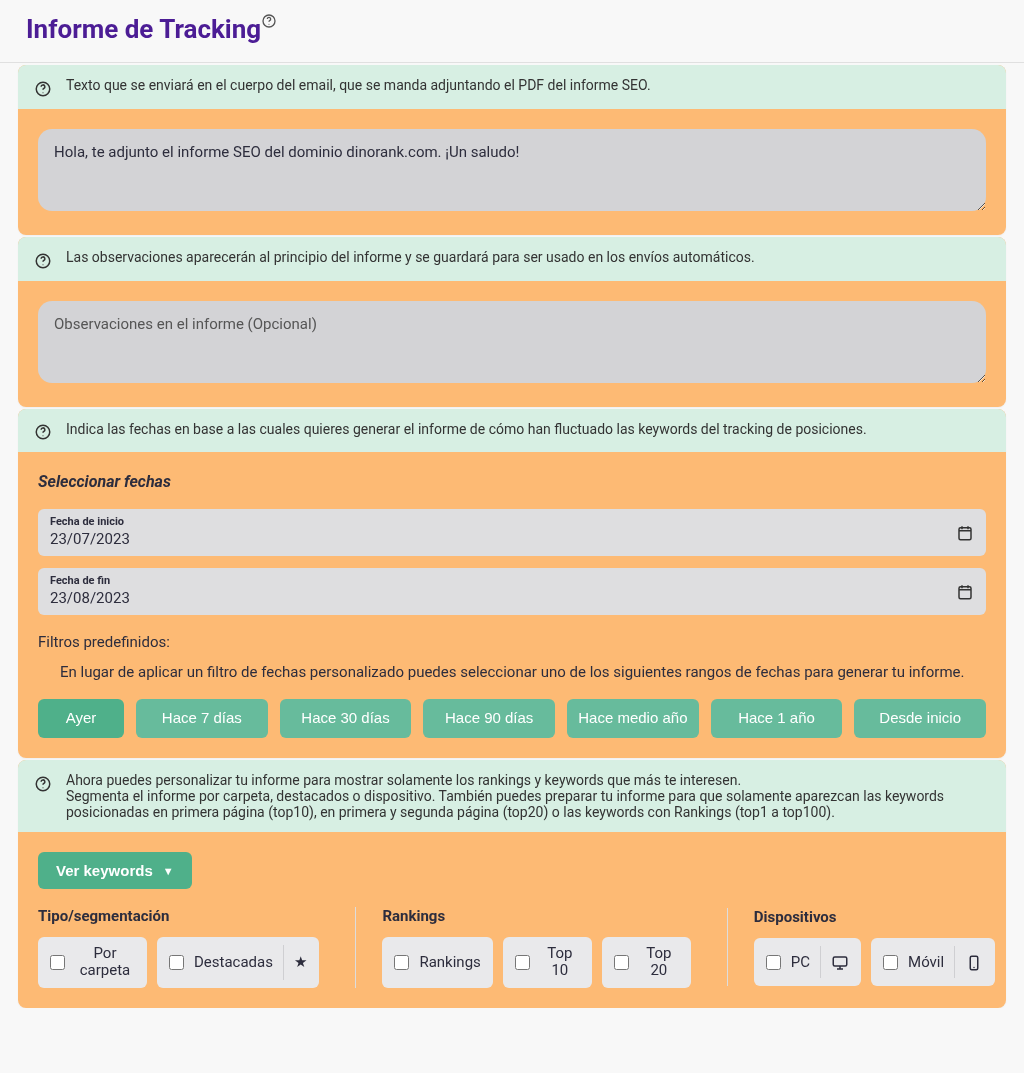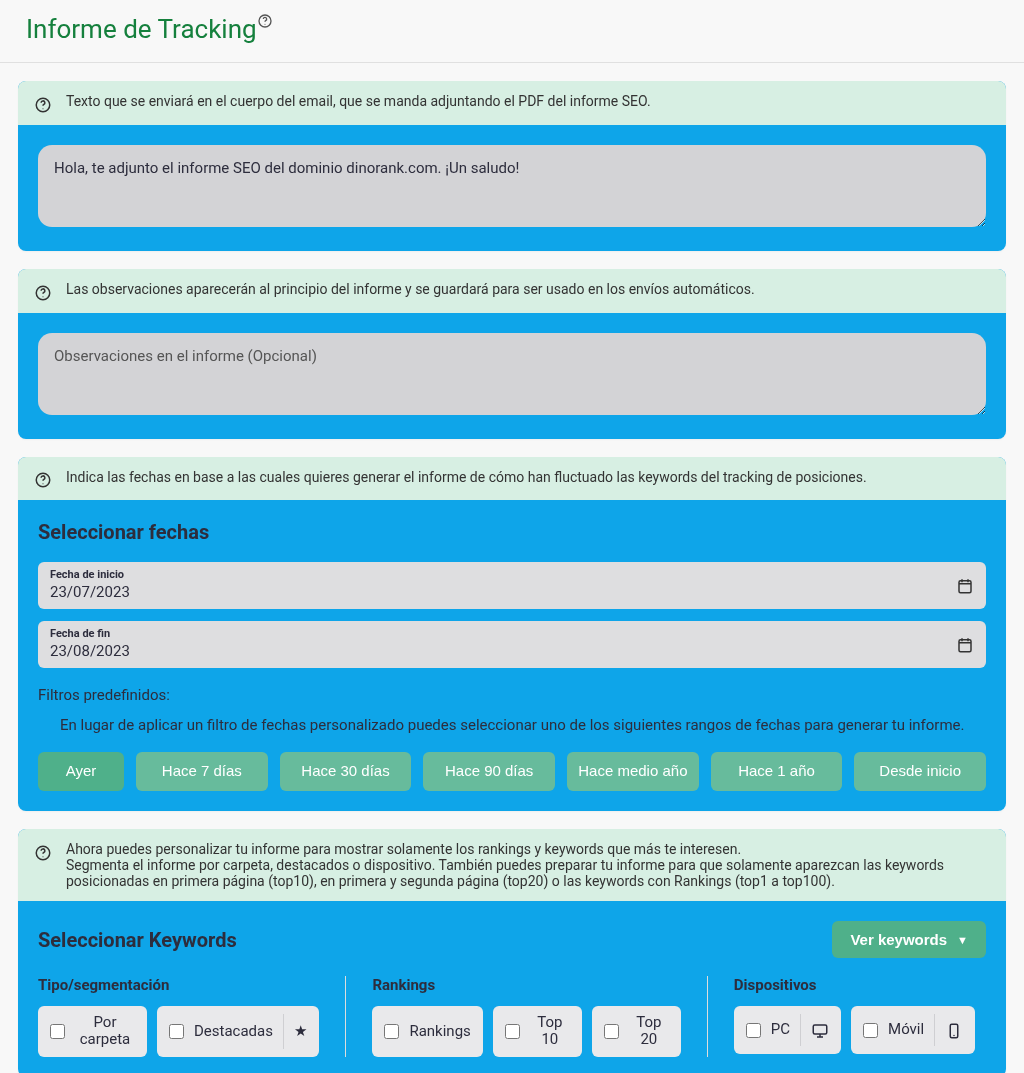--- a/index.html
+++ b/index.html
@@ -1,31 +1,31 @@
 <!DOCTYPE html>
 <html><head>
 <meta charset="utf-8">
 <style>
 * { box-sizing: border-box; margin: 0; padding: 0; }
 body { font-family: -apple-system, BlinkMacSystemFont, "Segoe UI", Roboto, sans-serif; background: #f8f8f8; color: #2d2d3d; }
 .page-header { padding: 14px 26px 18px; border-bottom: 1px solid #e0e0e0; }
-.page-header h1 { font-size: 26px; font-weight: 400; color: #15803d; display: inline-flex; align-items: flex-start; gap: 0; }
+.page-header h1 { font-size: 26px; font-weight: 700; color: #4c1d95; display: inline-flex; align-items: flex-start; gap: 0; }
 .hdr-help { font-size: 14px; color: #555; position: relative; top: -2px; }
 .container { padding: 0 18px; }
-.card { background: #0ea5e9; border-radius: 8px; margin-top: 18px; overflow: hidden; box-shadow: 0 1px 2px rgba(0,0,0,0.04); }
+.card { background: #fdba74; border-radius: 8px; margin-top: 2px; overflow: hidden; box-shadow: 0 1px 2px rgba(0,0,0,0.04); }
 .info-banner { background: #d7efe3; padding: 12px 16px; display: flex; align-items: flex-start; gap: 14px; font-size: 14px; color: #333; }
 .info-banner .help-icon { flex: 0 0 auto; color: #333; font-size: 16px; position: relative; top: 1px; }
 .card-body { padding: 20px; }
 textarea.big-input {
   width: 100%; background: #d3d3d6; border: none; border-radius: 14px;
   padding: 14px 16px; font-size: 15px; color: #2d2d3d; resize: vertical;
   font-family: inherit; min-height: 72px;
 }
 textarea.big-input::placeholder { color: #555; }
-.section-title { font-size: 20px; font-weight: 700; margin-bottom: 18px; }
+.section-title { font-size: 16px; font-weight: 700; margin-bottom: 18px; font-style: italic; }
 .date-row { display: flex; gap: 12px; margin-bottom: 18px; flex-direction: column; }
 .date-field {
   background: #dedee0; border-radius: 6px; padding: 6px 12px 8px 12px;
   display: flex; align-items: center; min-width: 186px; position: relative;
 }
 .date-field .dlabels { display: flex; flex-direction: column; }
 .date-field .dlabel-small { font-size: 11px; font-weight: 700; color: #2d2d3d; }
 .date-field .dvalue { font-size: 15px; color: #2d2d3d; margin-top: 2px; }
 .date-field .cal-icon { margin-left: auto; color: #333; }
 .sub-title { font-size: 15px; font-weight: 400; margin-bottom: 12px; }
@@ -38,21 +38,21 @@
 }
 .filter-btn.active { background: #4fb08a; }
 .kw-head { display: flex; align-items: center; justify-content: space-between; margin-bottom: 18px; }
 .kw-head h2 { font-size: 20px; font-weight: 700; }
 .kw-btn {
   background: #4fb08a; color: #fff; border: none; border-radius: 6px;
   padding: 10px 18px; font-size: 15px; font-weight: 600; cursor: pointer;
   display: inline-flex; align-items: center; gap: 10px;
 }
 .kw-btn .caret { font-size: 11px; }
-.cols { display: flex; gap: 26px; }
+.cols { display: flex; gap: 36px; align-items: center; }
 .col { flex: 0 0 auto; }
 .col-sep { border-left: 1px solid #ddd; padding-left: 26px; }
 .col h3 { font-size: 15px; font-weight: 700; margin-bottom: 12px; }
 .chip-row { display: flex; gap: 10px; align-items: stretch; flex-wrap: nowrap; }
 .chip {
   background: #e9e9eb; border-radius: 6px; padding: 8px 12px;
   display: inline-flex; align-items: center; gap: 10px; font-size: 15px;
   cursor: pointer; min-height: 48px;
 }
 .chip input[type=checkbox] { width: 15px; height: 15px; cursor: pointer; }
@@ -178,21 +178,20 @@
             <circle cx="12" cy="17" r="0.8" fill="currentColor" stroke="none"></circle>
           </svg>
       </span>
       <div>
         <div>Ahora puedes personalizar tu informe para mostrar solamente los rankings y keywords que más te interesen.</div>
         <div>Segmenta el informe por carpeta, destacados o dispositivo. También puedes preparar tu informe para que solamente aparezcan las keywords posicionadas en primera página (top10), en primera y segunda página (top20) o las keywords con Rankings (top1 a top100).</div>
       </div>
     </div>
     <div class="card-body">
       <div class="kw-head">
-        <h2>Seleccionar Keywords</h2>
         <button class="kw-btn">
           <span>Ver keywords</span>
           <span class="caret">▼</span>
         </button>
       </div>
 
       <div class="cols">
 
         <div class="col">
           <h3>Tipo/segmentación</h3>

